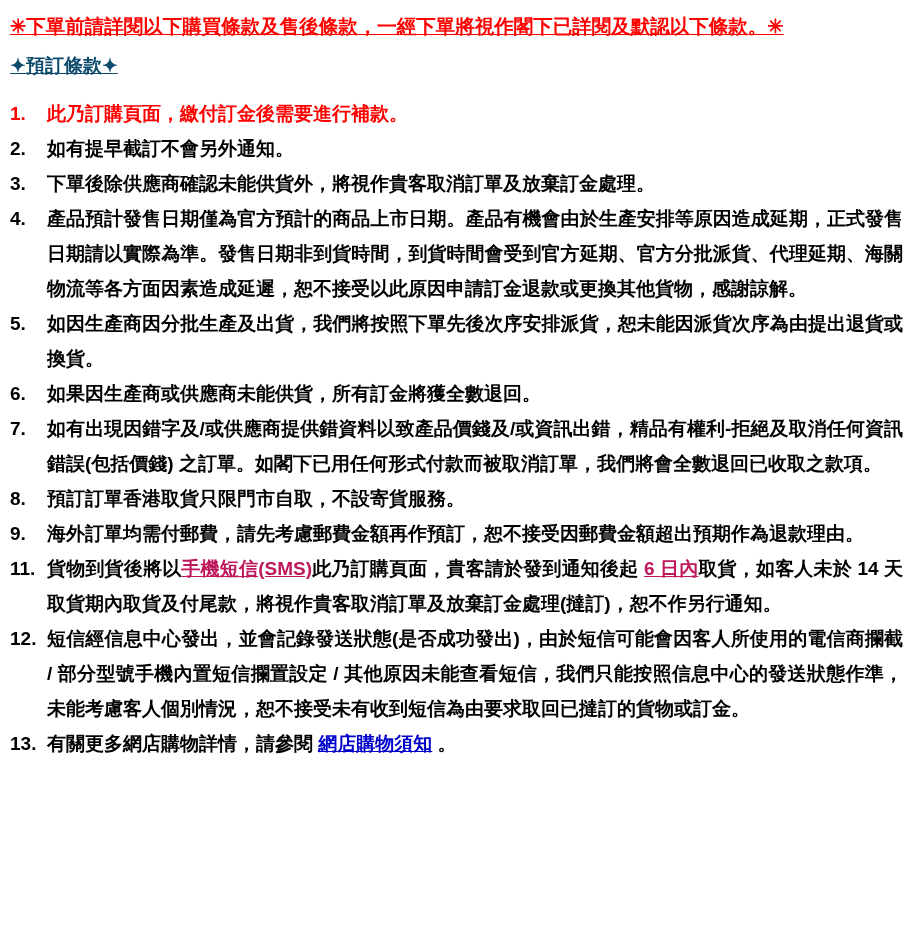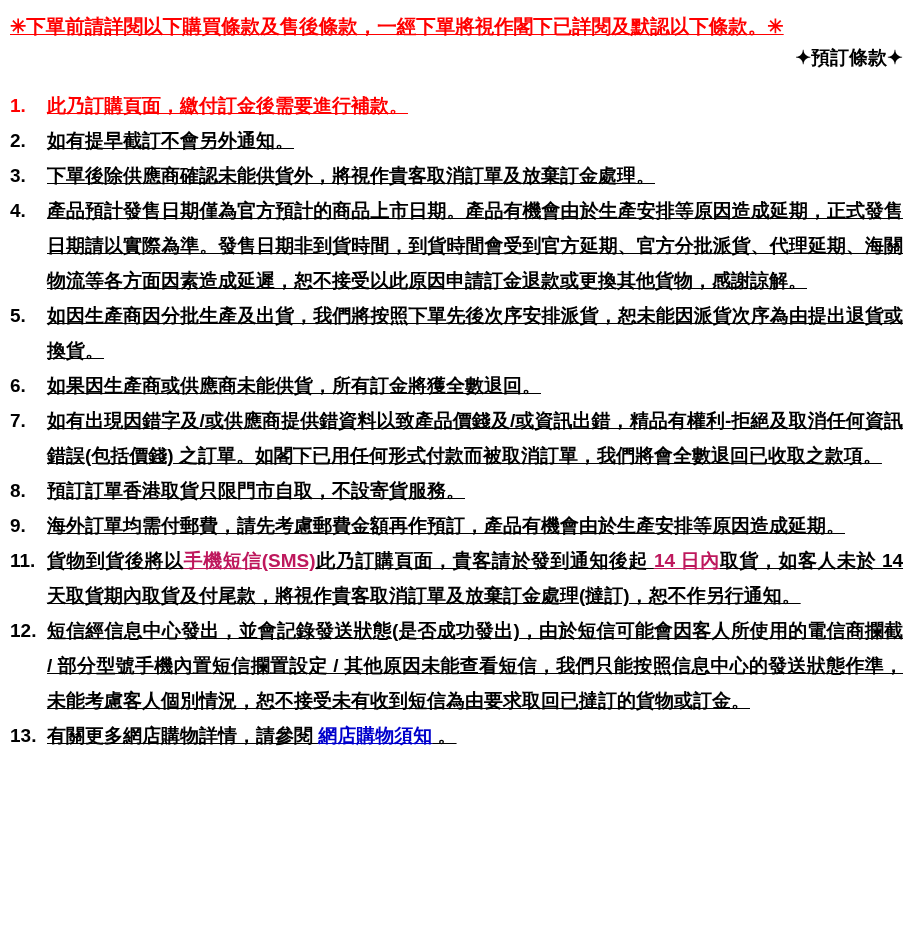--- a/index.html
+++ b/index.html
@@ -14,47 +14,46 @@
     padding: 12px 10px 18px 10px;
     font-family: "Liberation Sans", sans-serif;
     font-weight: 700;
     color: #000000;
     font-size: 19px;
     line-height: 35px;
   }
   .page-title {
     color: #ff0000;
     text-decoration: underline;
-    margin: 0 0 4px 0;
+    margin: 0 0 12px 0;
     font-size: 19.5px;
     line-height: 28px;
   }
   .section-heading {
-    color: #000000;
+    color: #0c4a6e;
+    text-decoration: underline;
     margin: 0 0 16px 0;
     font-size: 19px;
     line-height: 28px;
-    text-align: right;
   }
   .terms-list {
     margin: 0;
     padding: 0;
   }
   .term-item {
     display: flex;
     align-items: flex-start;
   }
   .term-number {
     flex: 0 0 37px;
     white-space: nowrap;
   }
   .term-text {
     flex: 1 1 auto;
     text-align: justify;
-    text-decoration: underline;
   }
   .term-item.red,
   .term-item.red .term-number,
   .term-item.red .term-text {
     color: #ff0000;
   }
   .seg-normal { color: inherit; }
   .seg-red-underline { color: #be185d; text-decoration: underline; }
   a.seg-link { color: #0000cc; text-decoration: underline; cursor: pointer; }
 </style>
@@ -93,25 +92,25 @@
     <div class="term-item">
       <span class="term-number">7.</span>
       <span class="term-text"><span class="seg-normal">如有出現因錯字及/或供應商提供錯資料以致產品價錢及/或資訊出錯，精品有權利-拒絕及取消任何資訊錯誤(包括價錢) 之訂單。如閣下已用任何形式付款而被取消訂單，我們將會全數退回已收取之款項。</span></span>
     </div>
     <div class="term-item">
       <span class="term-number">8.</span>
       <span class="term-text"><span class="seg-normal">預訂訂單香港取貨只限門市自取，不設寄貨服務。</span></span>
     </div>
     <div class="term-item">
       <span class="term-number">9.</span>
-      <span class="term-text"><span class="seg-normal">海外訂單均需付郵費，請先考慮郵費金額再作預訂，產品有機會由於生產安排等原因造成延期。</span></span>
+      <span class="term-text"><span class="seg-normal">海外訂單均需付郵費，請先考慮郵費金額再作預訂，恕不接受因郵費金額超出預期作為退款理由。</span></span>
     </div>
     <div class="term-item">
       <span class="term-number">11.</span>
-      <span class="term-text"><span class="seg-normal">貨物到貨後將以</span><span class="seg-red-underline">手機短信(SMS)</span><span class="seg-normal">此乃訂購頁面，貴客請於發到通知後起 </span><span class="seg-red-underline">14 日內</span><span class="seg-normal">取貨，如客人未於 14 天取貨期內取貨及付尾款，將視作貴客取消訂單及放棄訂金處理(撻訂)，恕不作另行通知。</span></span>
+      <span class="term-text"><span class="seg-normal">貨物到貨後將以</span><span class="seg-red-underline">手機短信(SMS)</span><span class="seg-normal">此乃訂購頁面，貴客請於發到通知後起 </span><span class="seg-red-underline">6 日內</span><span class="seg-normal">取貨，如客人未於 14 天取貨期內取貨及付尾款，將視作貴客取消訂單及放棄訂金處理(撻訂)，恕不作另行通知。</span></span>
     </div>
     <div class="term-item">
       <span class="term-number">12.</span>
       <span class="term-text"><span class="seg-normal">短信經信息中心發出，並會記錄發送狀態(是否成功發出)，由於短信可能會因客人所使用的電信商攔截 / 部分型號手機內置短信攔置設定 / 其他原因未能查看短信，我們只能按照信息中心的發送狀態作準，未能考慮客人個別情況，恕不接受未有收到短信為由要求取回已撻訂的貨物或訂金。</span></span>
     </div>
     <div class="term-item">
       <span class="term-number">13.</span>
       <span class="term-text"><span class="seg-normal">有關更多網店購物詳情，請參閱 </span><a class="seg-link" href="#">網店購物須知</a><span class="seg-normal"> 。</span></span>
     </div>
   </div>

